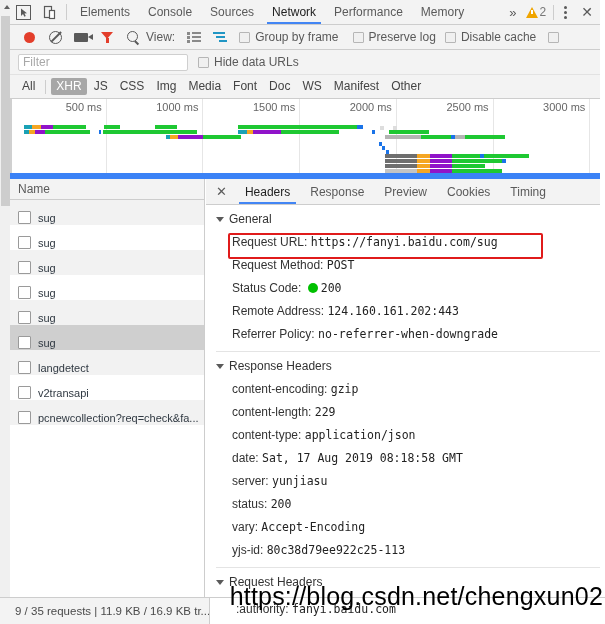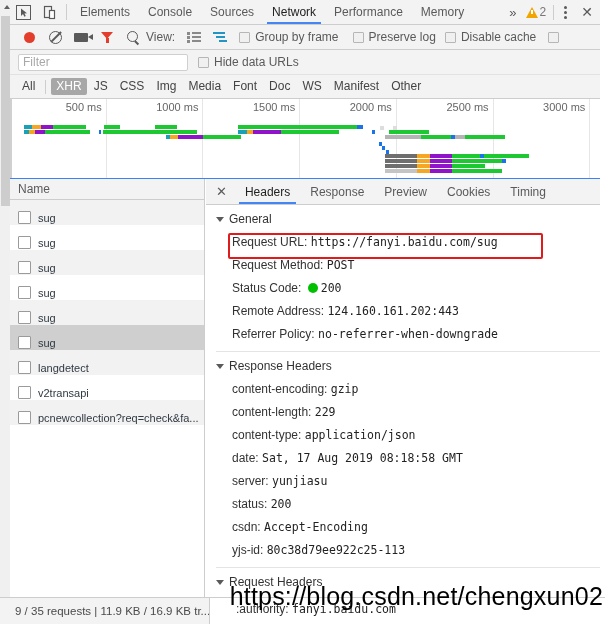--- a/index.html
+++ b/index.html
@@ -158,21 +158,21 @@
   .type-chip {
     font-size: 12px; color: #444; padding: 1px 5px; border-radius: 2px;
     white-space: nowrap; line-height: 15px;
   }
   .type-chip.active { background: #a7a7a7; color: #fff; }
   .type-sep { width:1px; height:14px; background:#cdcdcd; margin: 0 3px; }
 
   
   .overview {
     position: relative; width: 590px; height: 80px;
-    background: #fff; border-bottom: 1px solid #3b82f6; overflow: hidden;
+    background: #fff; border-bottom: 6px solid #3b82f6; overflow: hidden;
   }
   .ov-tick {
     position: absolute; top: 0; height: 80px; border-right: 1px solid #e6e6e6;
   }
   .ov-tick span {
     position: absolute; right: 4px; top: 2px; font-size: 11px; color: #666;
     white-space: nowrap;
   }
   .ov-left-edge { position:absolute; left:0; top:0; width:2px; height:80px; background:#d0d0d0; }
   .bar { position: absolute; height: 4px; }
@@ -548,21 +548,21 @@
             <span class="tri-dn"></span>
             <span>Response Headers</span>
           </div>
           <div id="resp-rows">
               <div class="hrow"><span class="hkey">content-encoding: </span><span class="hval">gzip</span></div>
               <div class="hrow"><span class="hkey">content-length: </span><span class="hval">229</span></div>
               <div class="hrow"><span class="hkey">content-type: </span><span class="hval">application/json</span></div>
               <div class="hrow"><span class="hkey">date: </span><span class="hval">Sat, 17 Aug 2019 08:18:58 GMT</span></div>
               <div class="hrow"><span class="hkey">server: </span><span class="hval">yunjiasu</span></div>
               <div class="hrow"><span class="hkey">status: </span><span class="hval">200</span></div>
-              <div class="hrow"><span class="hkey">csdn: </span><span class="hval">Accept-Encoding</span></div>
+              <div class="hrow"><span class="hkey">vary: </span><span class="hval">Accept-Encoding</span></div>
               <div class="hrow"><span class="hkey">yjs-id: </span><span class="hval">80c38d79ee922c25-113</span></div>
             </div>
           <div class="sect-div"></div>
 
           <div class="sect-title">
             <span class="tri-dn"></span>
             <span>Request Headers</span>
           </div>
           <div id="reqh-rows">
               <div class="hrow"><span class="hkey">:authority: </span><span class="hval">fanyi.baidu.com</span></div>

